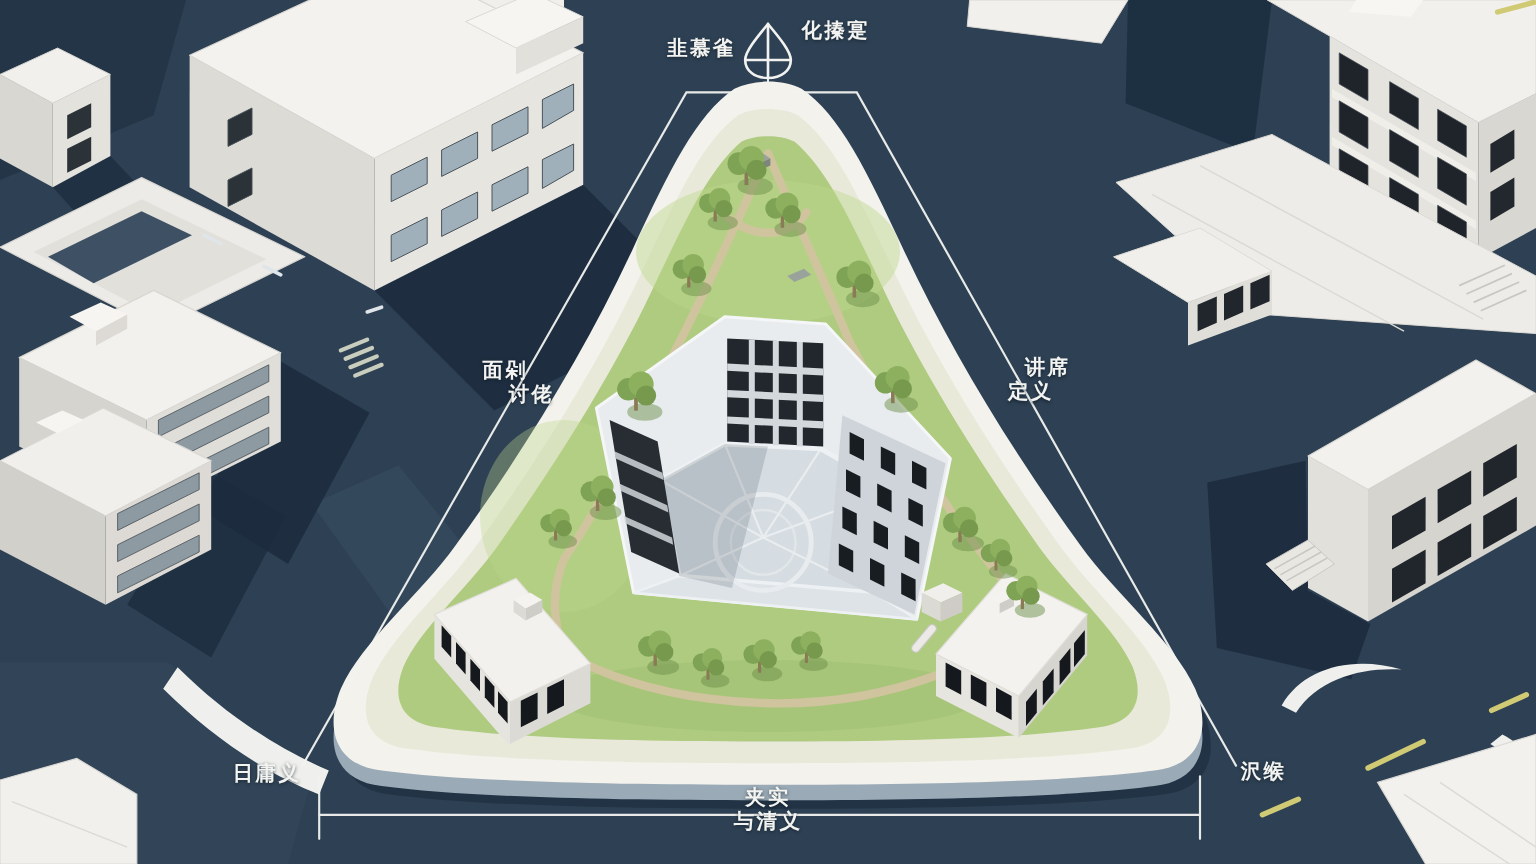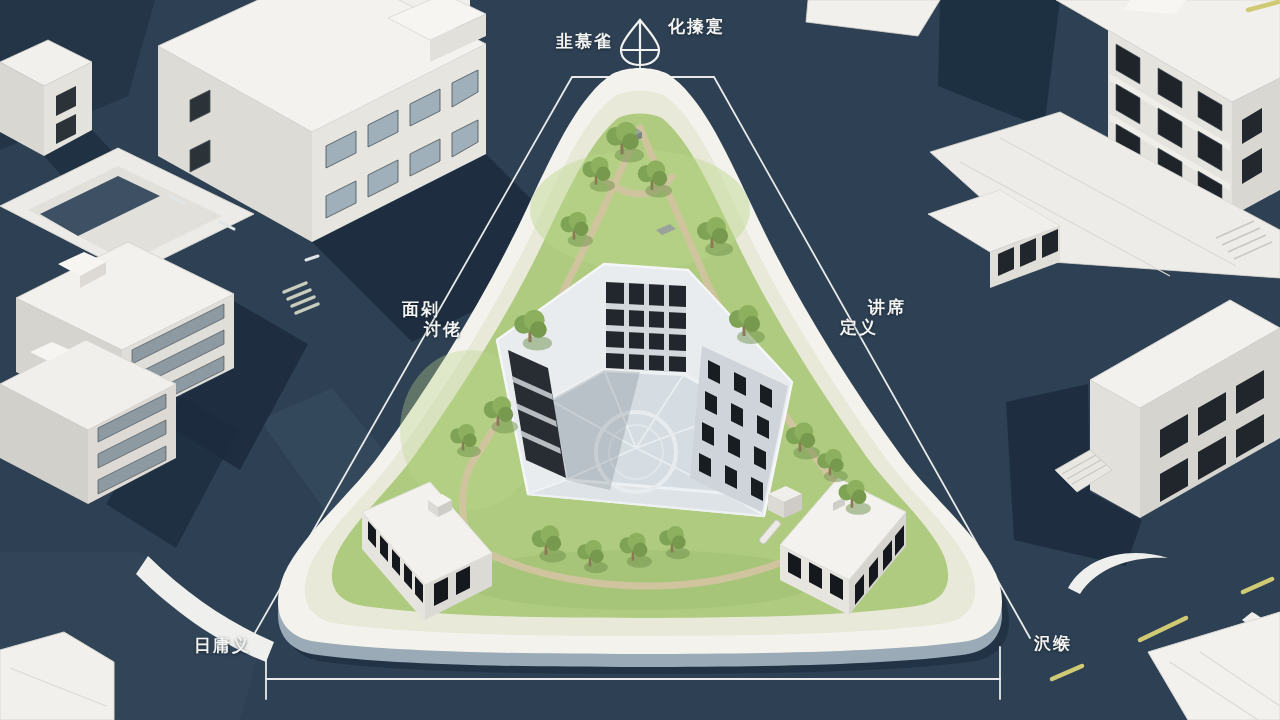--- a/index.html
+++ b/index.html
@@ -336,21 +336,25 @@
 
 <div class="lbl" style="left:556px;top:32px;">韭慕雀</div>
 <div class="lbl" style="left:668px;top:17px;">化搸寔</div>
 
 <div class="lbl" style="left:378px;top:300px;margin-left:24px;">
   <span>面剁</span>
   <span class="l2" style="margin-left:22px;">讨佬</span>
 </div>
 
 <div class="lbl" style="left:840px;top:298px;">
-  <span style="margin-left:28px;">讲席</span>
+  <span style="margin-left:14px;">讲席</span>
   <span class="l2">定义</span>
 </div>
 
 <div class="lbl" style="left:194px;top:636px;text-align:center;">日庸义</div>
 <div class="lbl" style="left:1034px;top:634px;text-align:center;">沢缑</div>
 
-
+<div class="lbl" style="left:580px;top:656px;width:120px;text-align:center;">
+  <span>夹实</span>
+  <span class="l2">与清义</span>
 </div>
 
+</div>
+
 </body></html>

